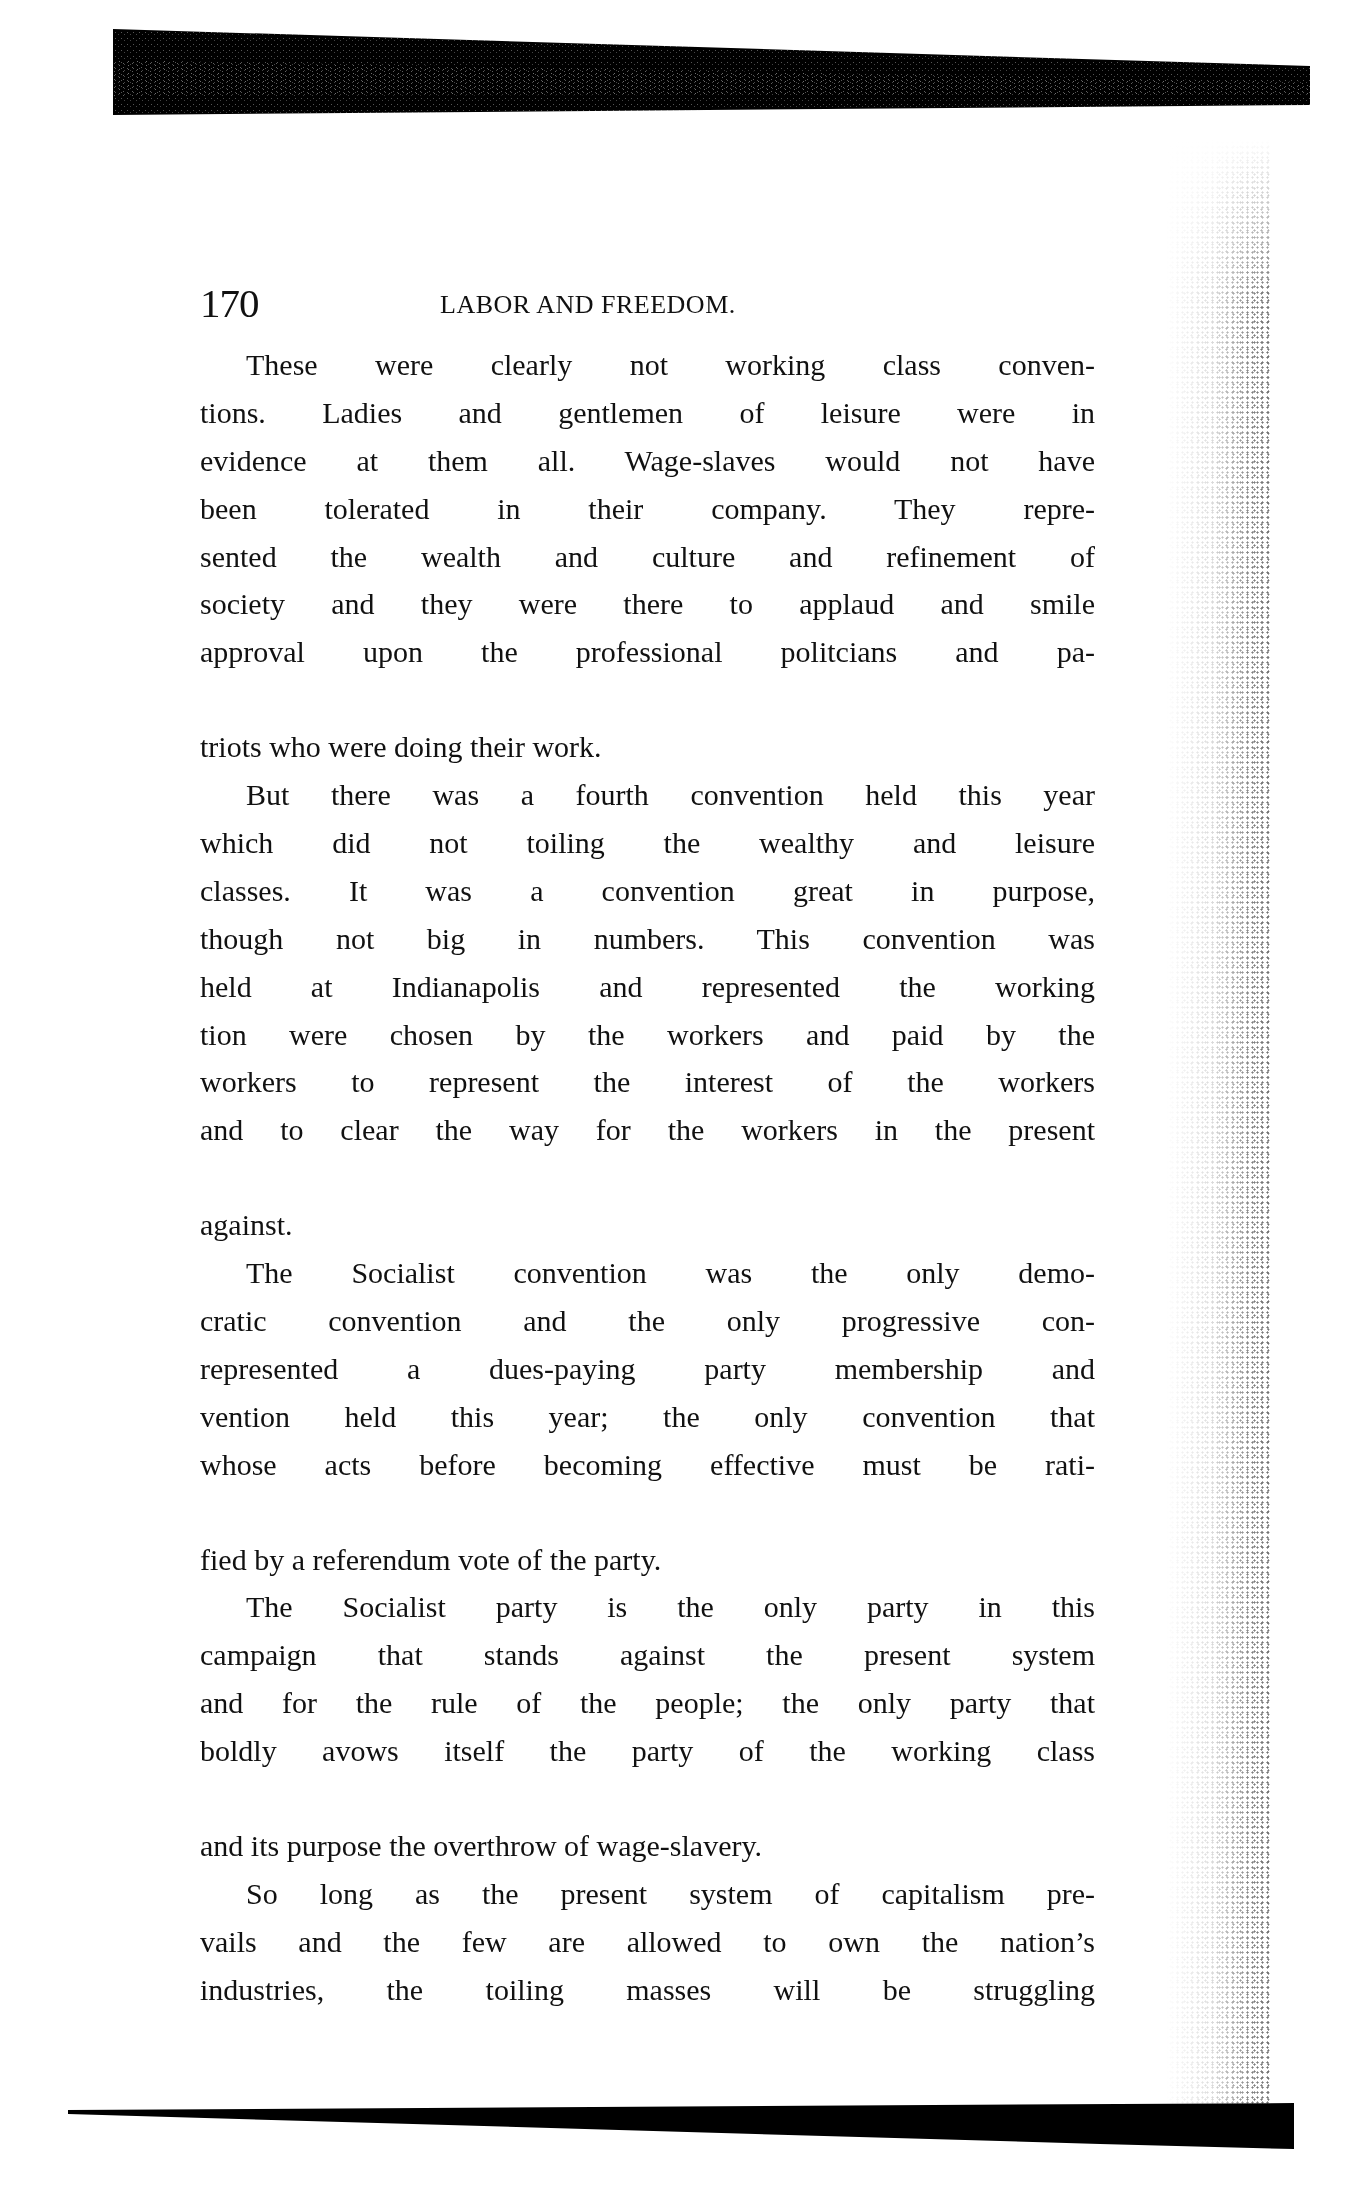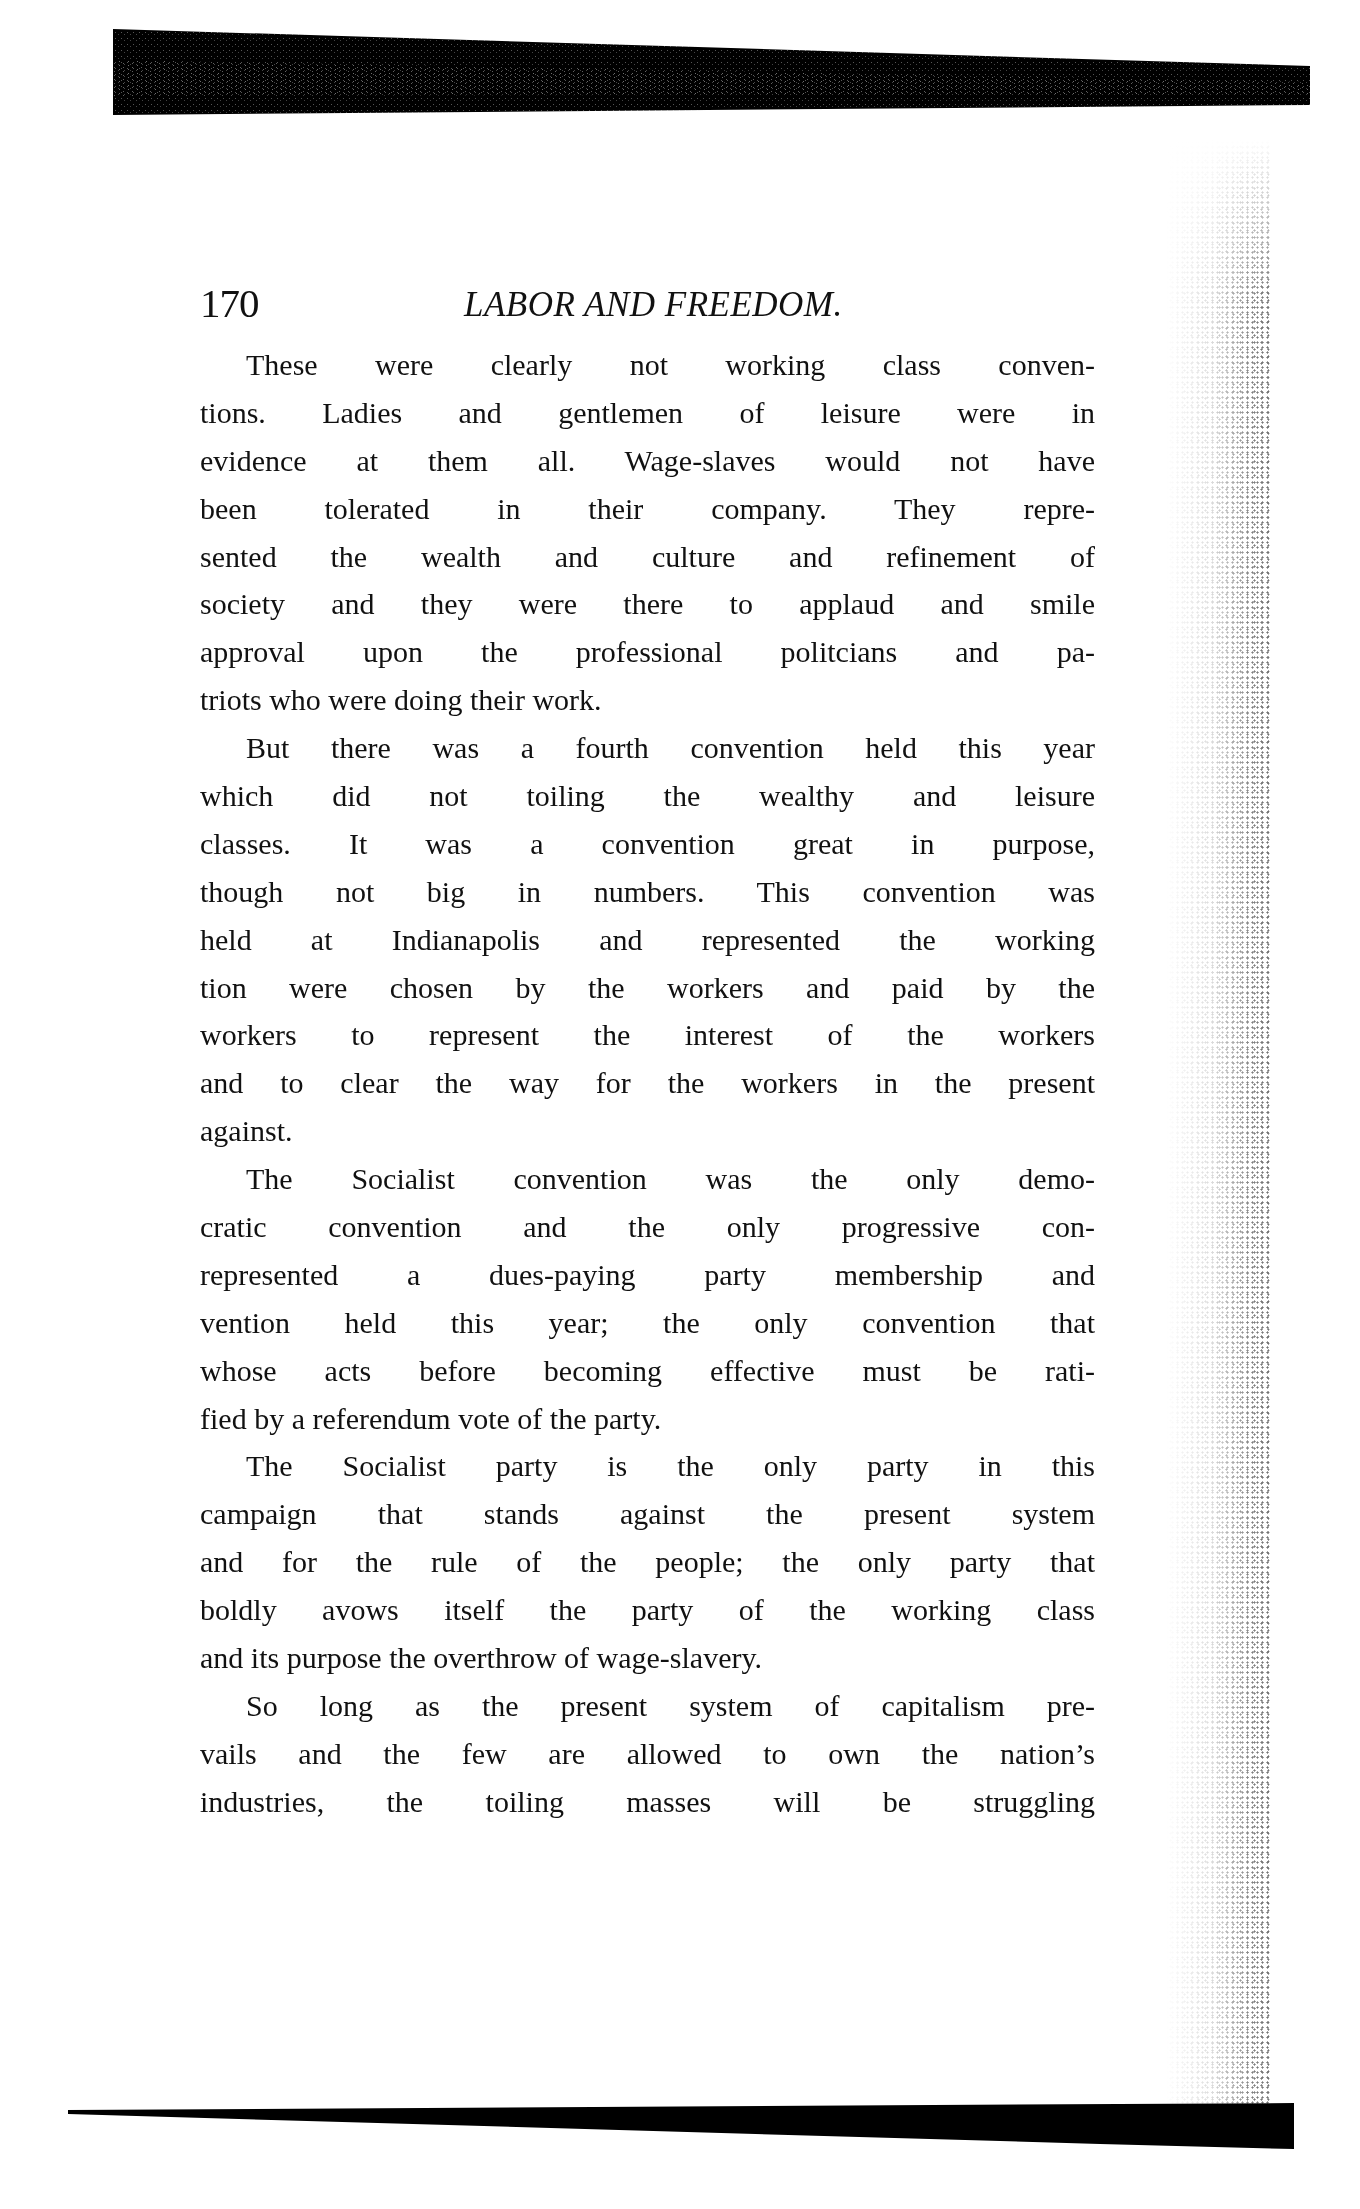--- a/index.html
+++ b/index.html
@@ -57,27 +57,26 @@
     position: absolute;
     left: 0;
     top: 0;
     font-size: 41px;
     line-height: 44px;
     letter-spacing: -1px;
     text-align: right;
   }
   .running-title {
     position: absolute;
-    left: 264px;
+    left: 240px;
     top: 4px;
-    font-size: 35px;
+    font-size: 26px;
     line-height: 40px;
     letter-spacing: 0.5px;
     text-transform: uppercase;
-    font-style: italic;
   }
   .text-block {
     position: absolute;
     left: 200px;
     top: 341px;
     width: 895px;
     font-size: 30px;
     line-height: 47.9px;
   }
   .line {
@@ -87,20 +86,21 @@
     text-align: justify;
     text-align-last: justify;
     overflow: visible;
   }
   .line.indent {
     padding-left: 46px;
   }
   .line.last {
     text-align: right;
     text-align-last: left;
+    margin-top: 47px;
   }
 </style>
 </head>
 <body>
 
 <svg class="scan-bar" width="1360" height="2209" viewBox="0 0 1360 2209" xmlns="http://www.w3.org/2000/svg">
   <defs>
     <pattern id="noise" width="6" height="6" patternUnits="userSpaceOnUse">
       <rect width="6" height="6" fill="#000"></rect>
       <rect x="1" y="2" width="1" height="1" fill="#555"></rect>

